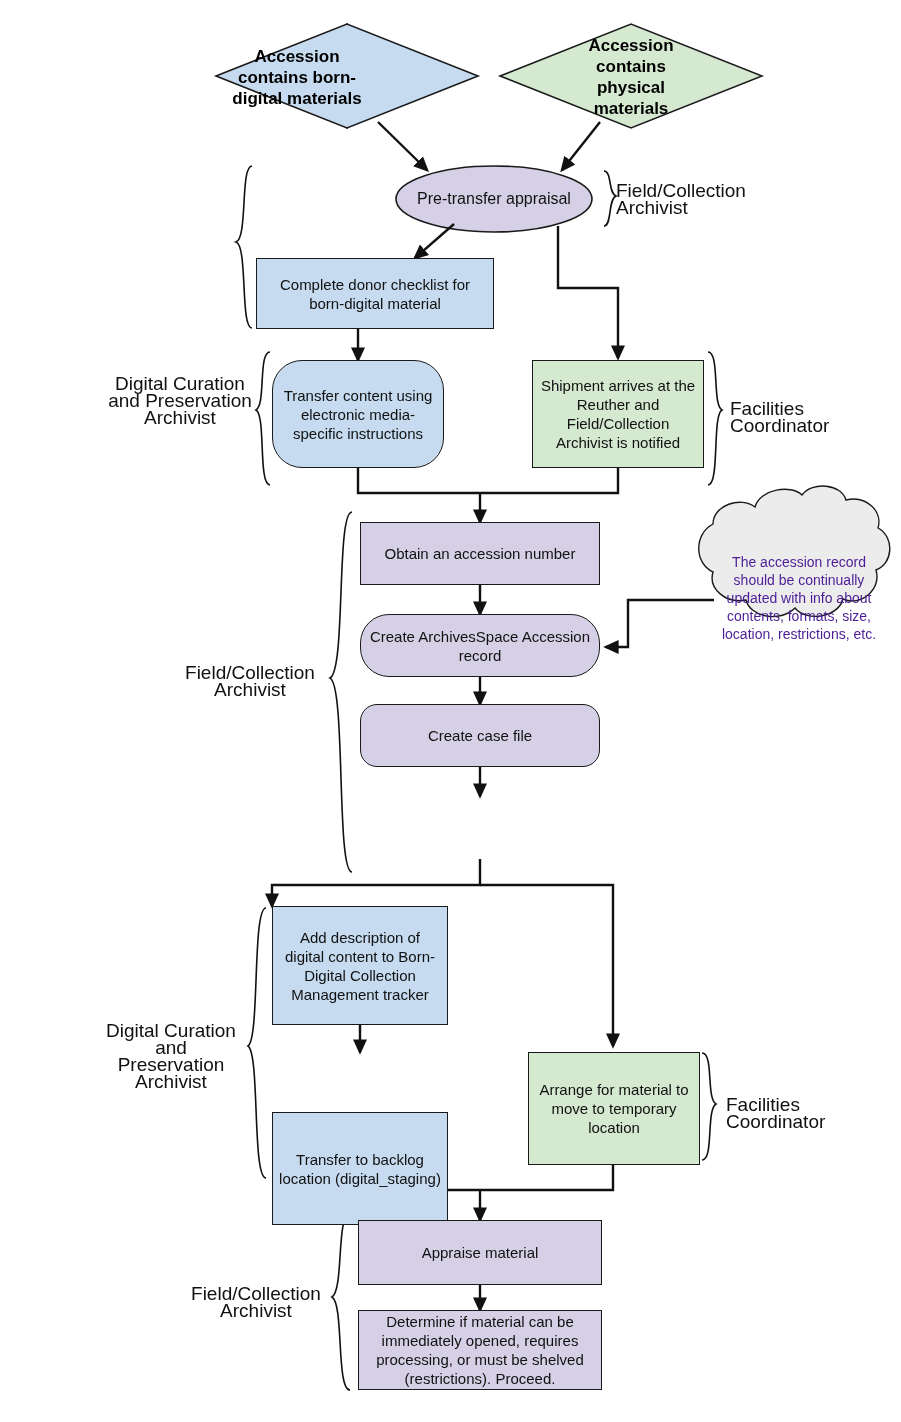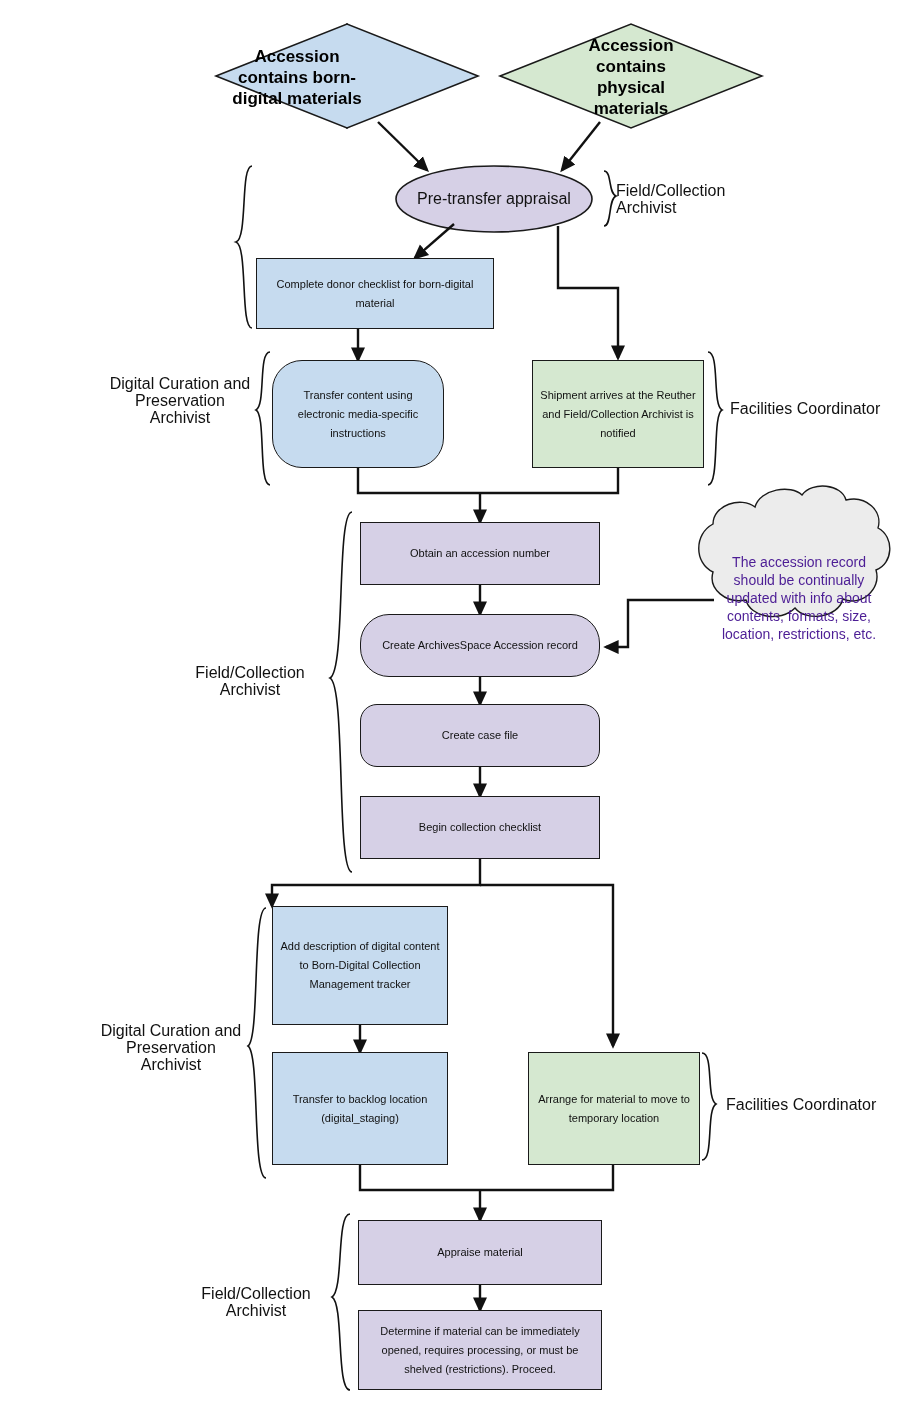--- a/index.html
+++ b/index.html
@@ -1,27 +1,27 @@
 <!DOCTYPE html>
 <html><head>
 <meta charset="utf-8">
 <style>
   html,body{margin:0;padding:0;background:#ffffff;}
   body{font-family:"Liberation Sans",sans-serif;}
   #stage{position:relative;width:901px;height:1422px;background:#fff;overflow:hidden;}
   #svgroot{position:absolute;left:0;top:0;width:901px;height:1422px;}
   .node{position:absolute;box-sizing:border-box;display:flex;align-items:center;justify-content:center;text-align:center;color:#111;}
-  .rect{border:1.5px solid #1a1a1a;font-size:11px;line-height:19px;padding:2px 6px;}
+  .rect{border:1.5px solid #1a1a1a;font-size:15px;line-height:19px;padding:2px 6px;}
   .blue{background:#c6dbef;}
   .green{background:#d5e8d0;}
   .purple{background:#d6d0e6;}
   .diamond{font-weight:bold;font-size:17px;line-height:21px;color:#000;}
   .ellipse-label{font-size:16px;line-height:20px;color:#111;}
   .cloud-label{font-size:14px;line-height:18px;color:#4c1d95;}
-  .role{position:absolute;font-size:16px;line-height:17px;color:#111;text-align:center;}
+  .role{position:absolute;font-size:19px;line-height:17px;color:#111;text-align:center;}
   .role.left{text-align:center;}
   .role.right{text-align:left;}
 </style>
 </head>
 <body>
 
 <div id="stage">
 
   <svg id="svgroot" viewBox="0 0 901 1422">
     <defs>
@@ -127,33 +127,30 @@
   </div>
 
   <div class="node rect purple" style="left:360px;top:614px;width:240px;height:63px;border-radius:29px;">
     <span>Create ArchivesSpace Accession record</span>
   </div>
 
   <div class="node rect purple" style="left:360px;top:704px;width:240px;height:63px;border-radius:17px;">
     <span>Create case file</span>
   </div>
 
-  <div class="node rect purple" style="left:360px;top:796px;width:240px;height:63px;">
-    <span>Begin collection checklist</span>
-  </div>
 
   <div class="node cloud-label" style="left:715px;top:524px;width:168px;height:148px;">
     <span>The accession record should be continually updated with info about contents, formats, size, location, restrictions, etc.</span>
   </div>
 
   <div class="node rect blue" style="left:272px;top:906px;width:176px;height:119px;">
     <span>Add description of digital content to Born-Digital Collection Management tracker</span>
   </div>
 
-  <div class="node rect blue" style="left:272px;top:1052px;width:176px;height:113px;">
+  <div class="node rect blue" style="left:272px;top:1112px;width:176px;height:113px;">
     <span>Transfer to backlog location (digital_staging)</span>
   </div>
 
   <div class="node rect green" style="left:528px;top:1052px;width:172px;height:113px;">
     <span>Arrange for material to move to temporary location</span>
   </div>
 
   <div class="node rect purple" style="left:358px;top:1220px;width:244px;height:65px;">
     <span>Appraise material</span>
   </div>

